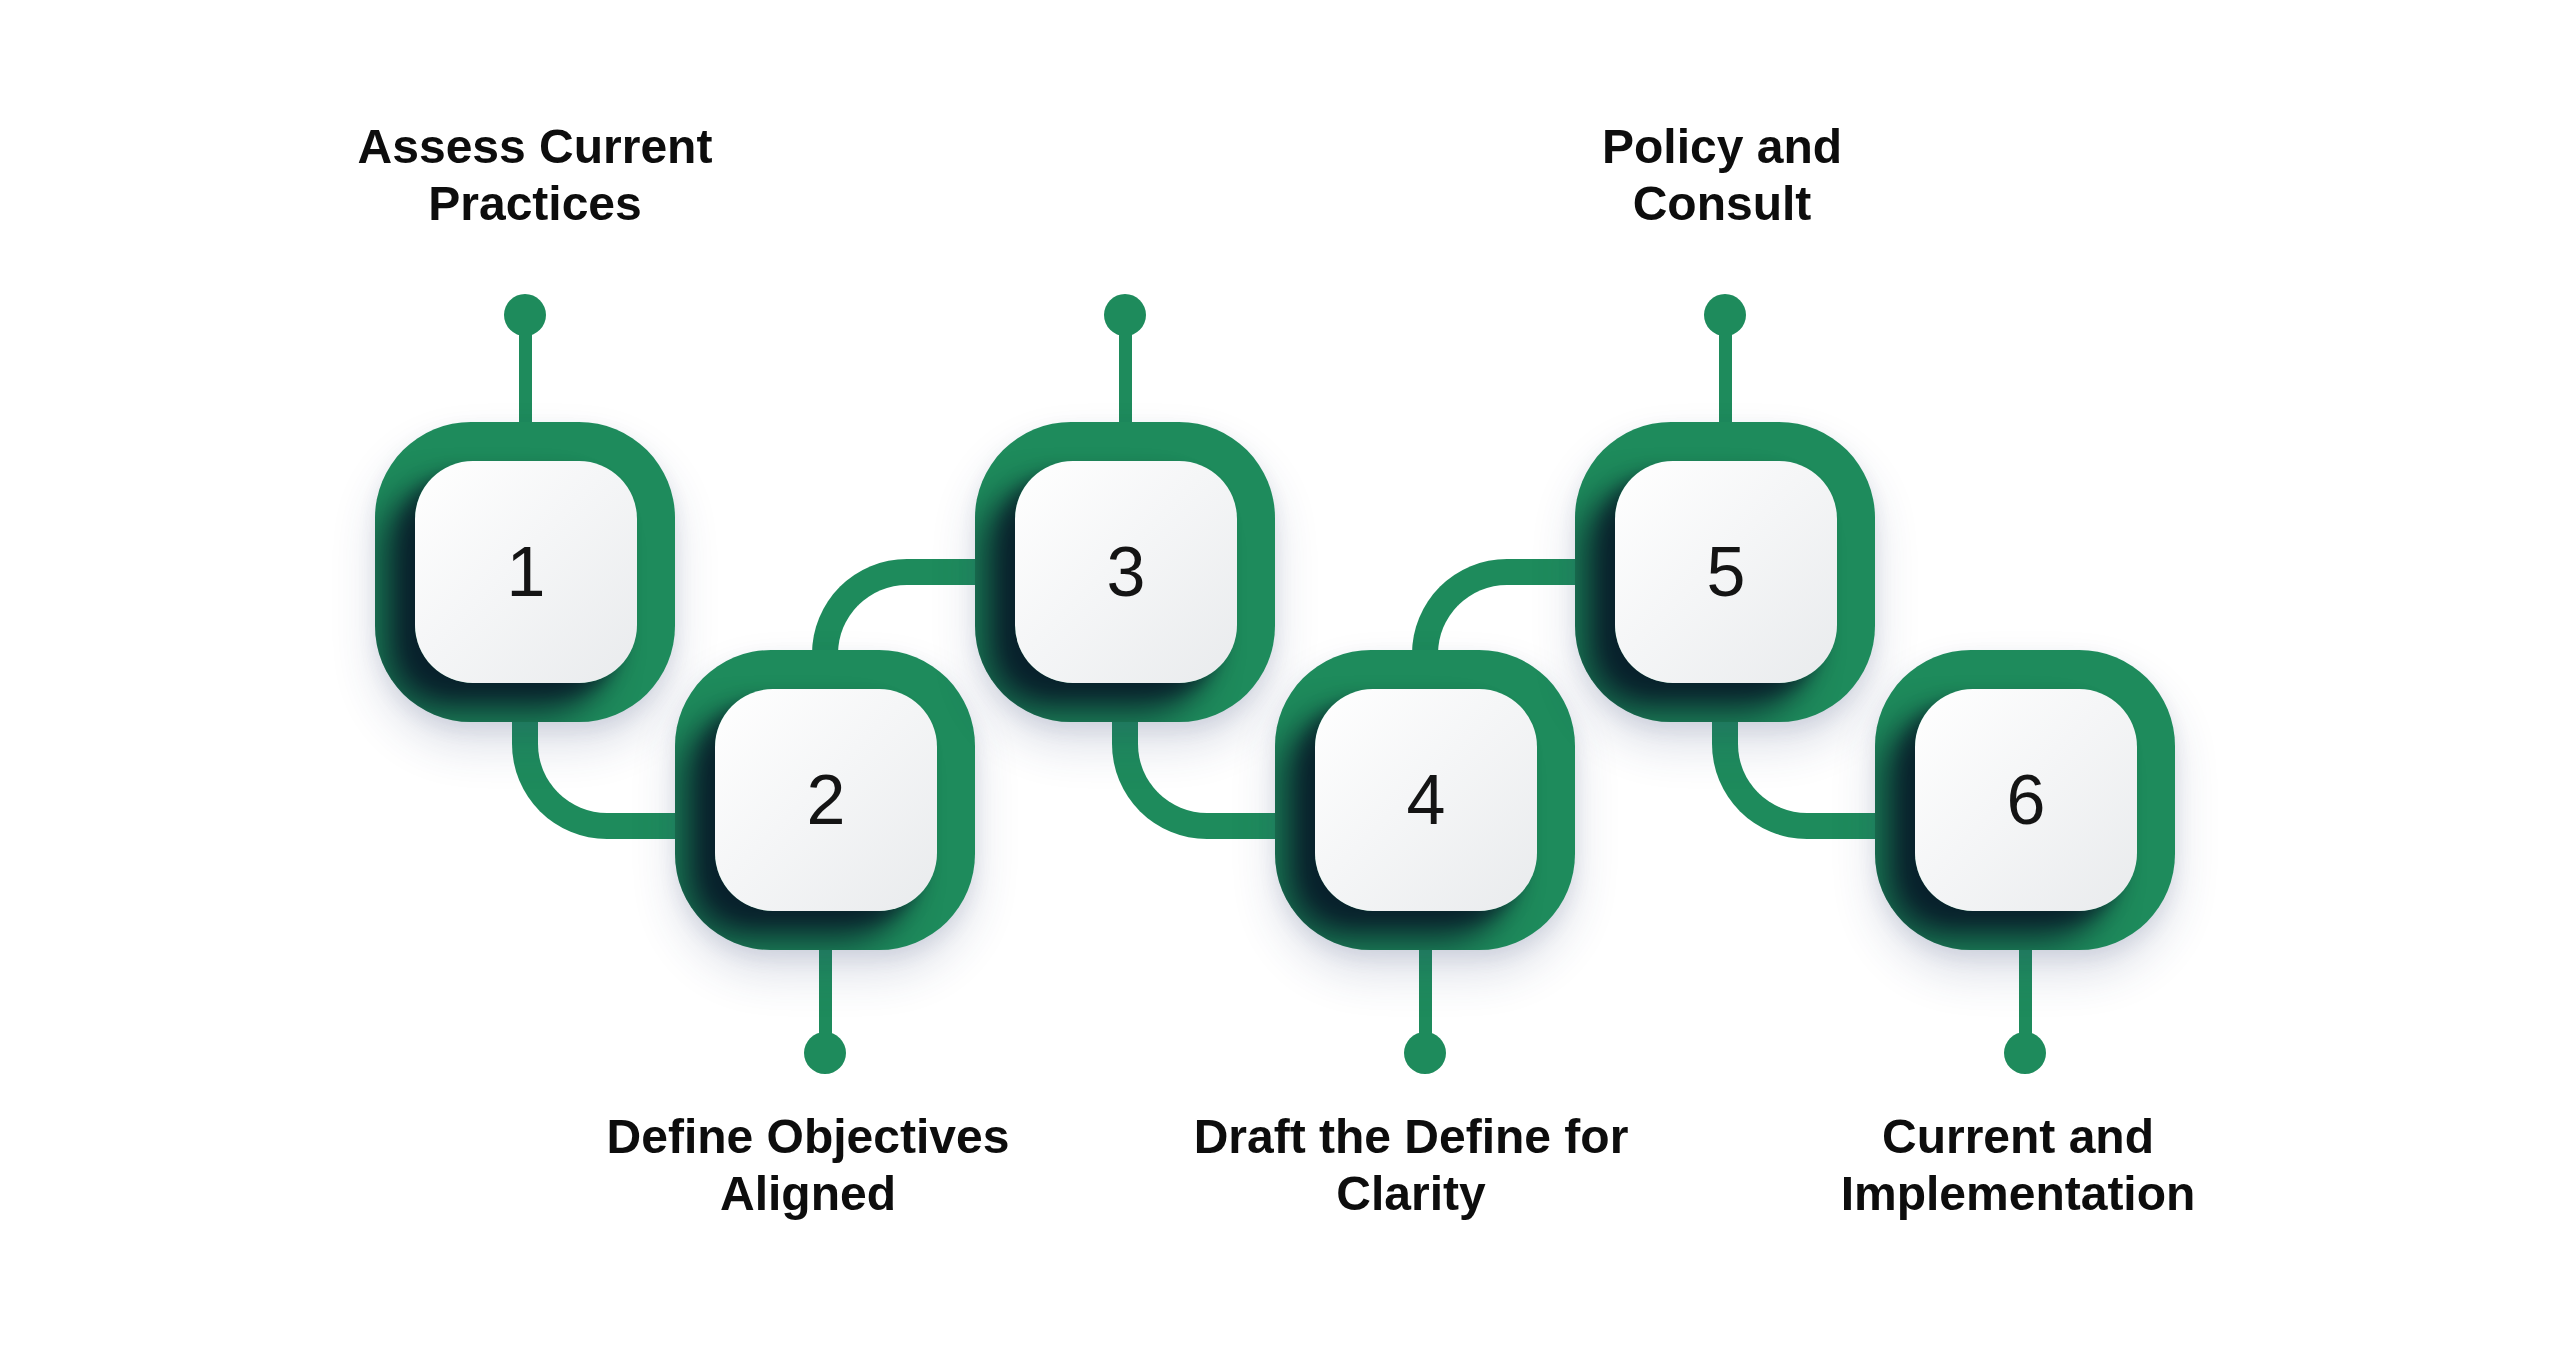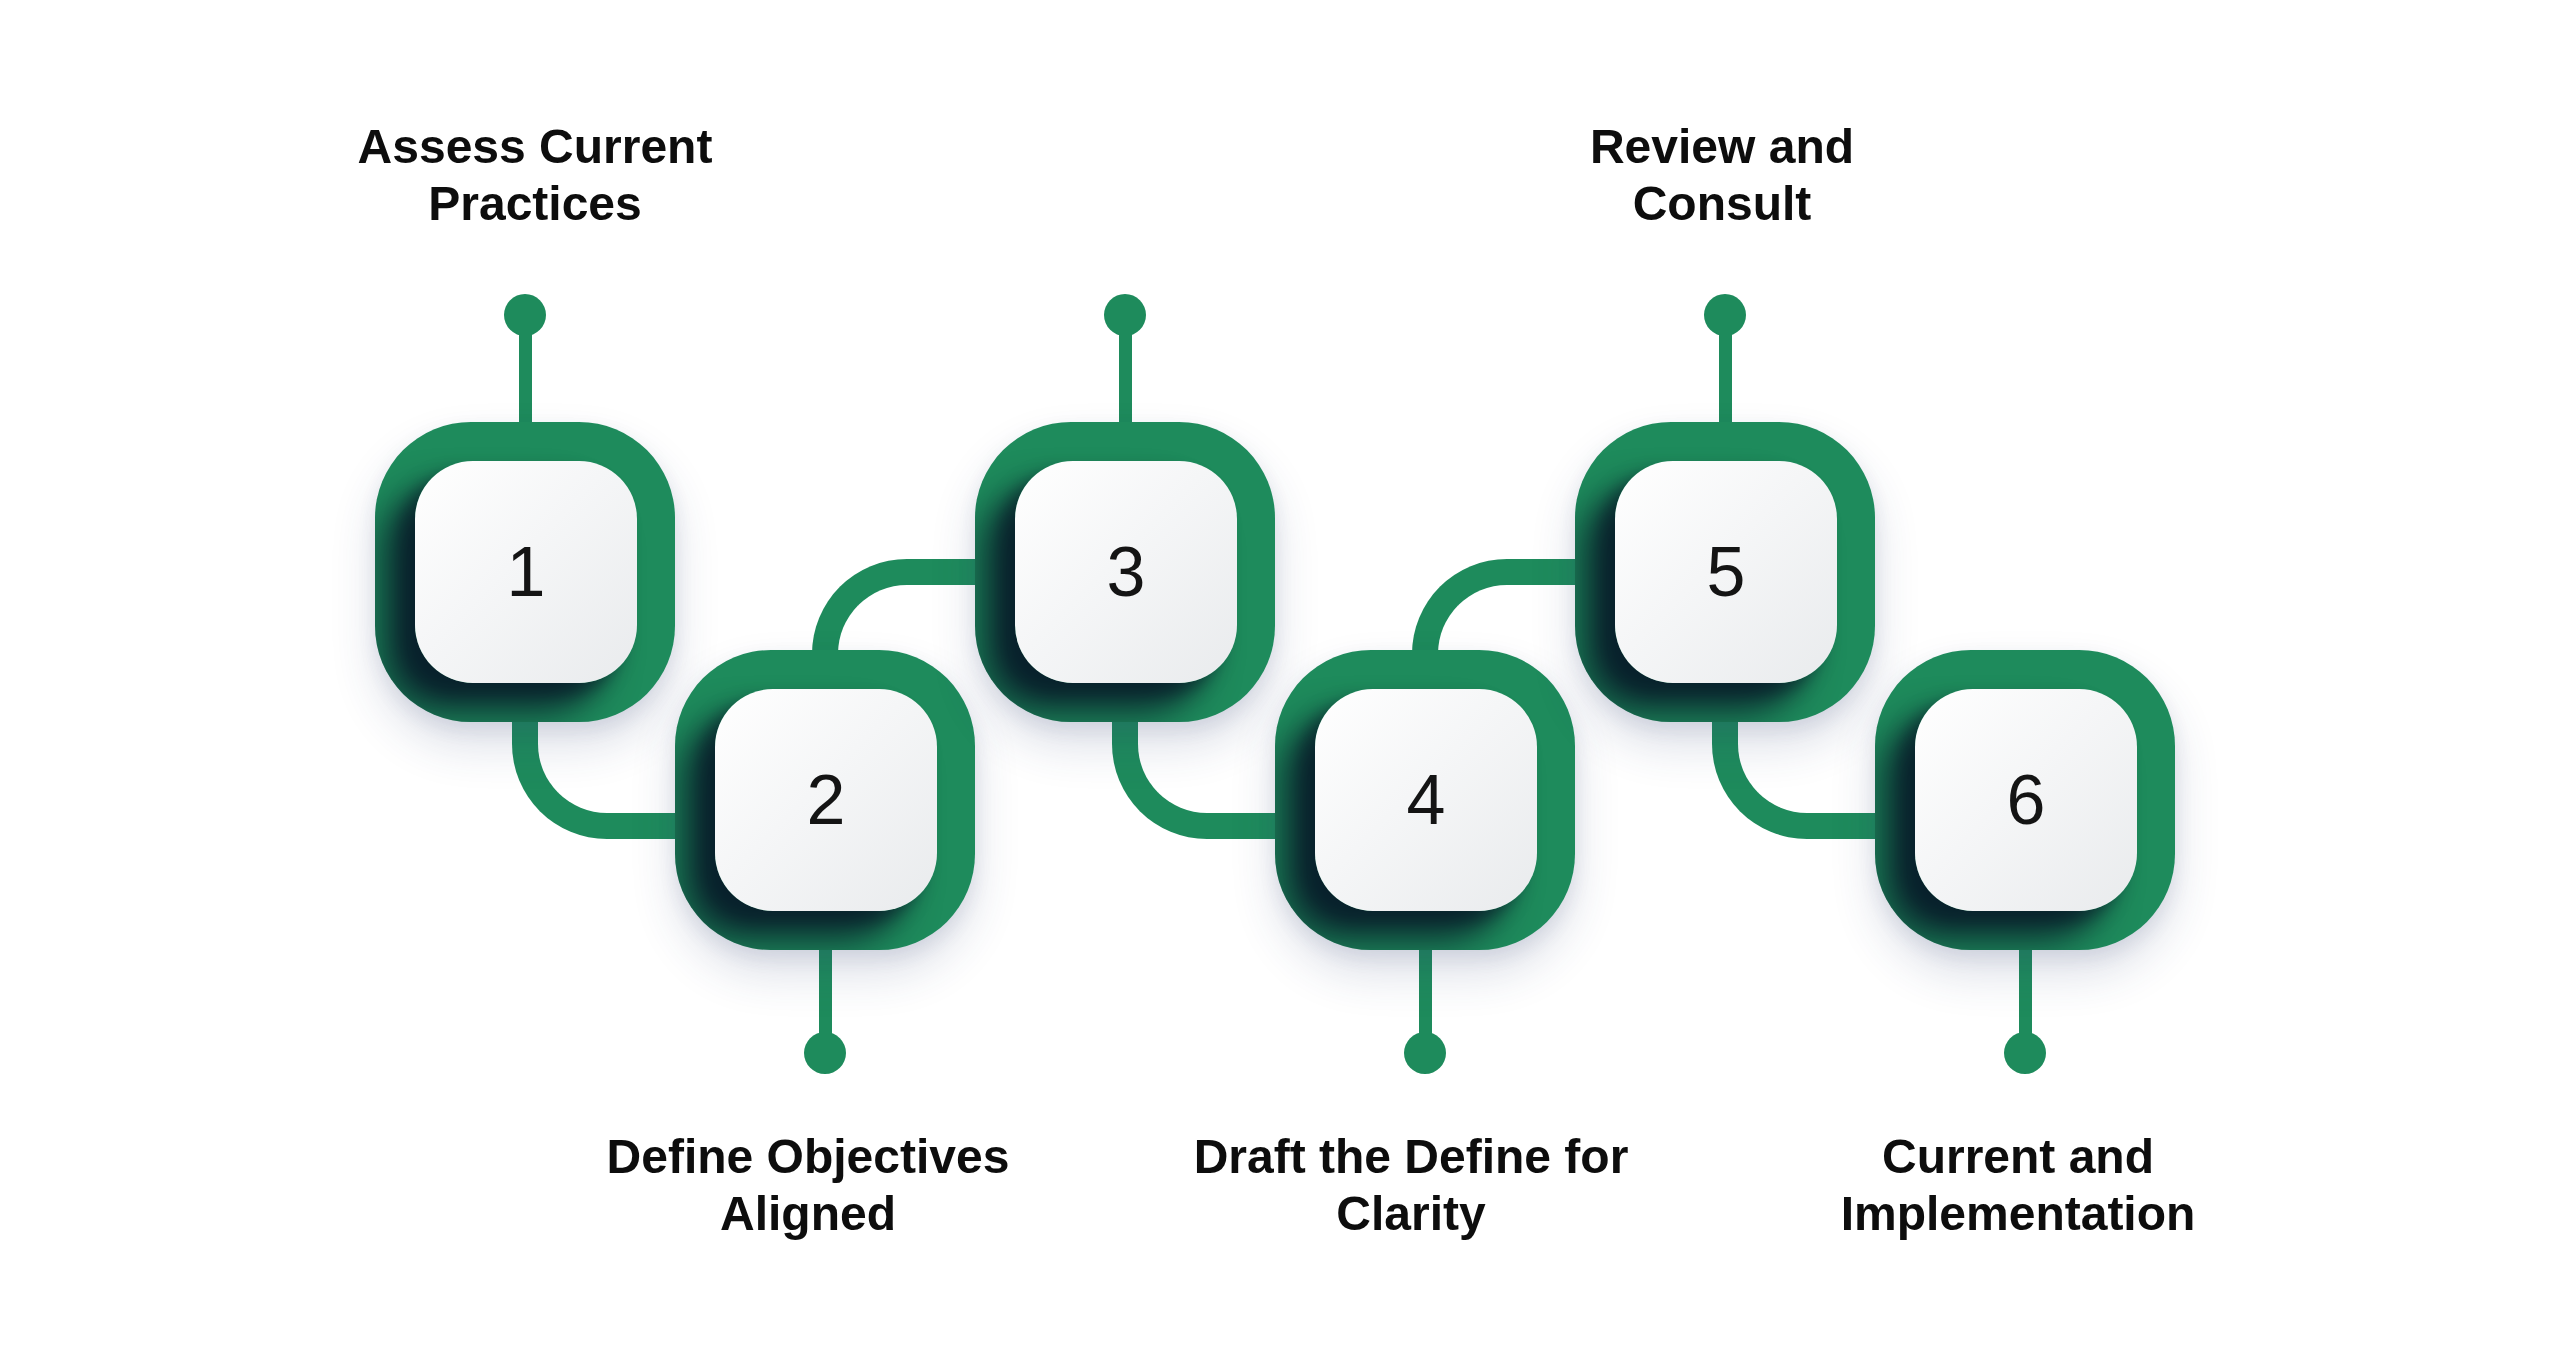--- a/index.html
+++ b/index.html
@@ -54,21 +54,21 @@
     transform: translateX(-50%);
     width: 620px;
     text-align: center;
     font-size: 48px;
     font-weight: 700;
     line-height: 57px;
     color: var(--text-dark, #0d0d0d);
     white-space: pre-line;
   }
   .step.top .label    { top: 118px; }
-  .step.bottom .label { top: 1108px; margin-top: 20px; }
+  .step.bottom .label { top: 1108px; }
 
   .dot {
     position: absolute;
     left: 229px;
     width: 42px;
     height: 42px;
     border-radius: 50%;
     background: var(--accent-green, #1E8B5C);
   }
   .step.top .dot    { top: 294px; }
@@ -173,21 +173,21 @@
     <div class="dot"></div>
     <div class="stem"></div>
     <div class="node">
       <div class="card">
         <span class="num">4</span>
       </div>
     </div>
   </div>
 
   <div class="step top" style="--cx:1725px; --ldx:-3px">
-    <div class="label">Review and
+    <div class="label">Policy and
 Consult</div>
     <div class="dot"></div>
     <div class="stem"></div>
     <div class="node">
       <div class="card">
         <span class="num">5</span>
       </div>
     </div>
   </div>
 

